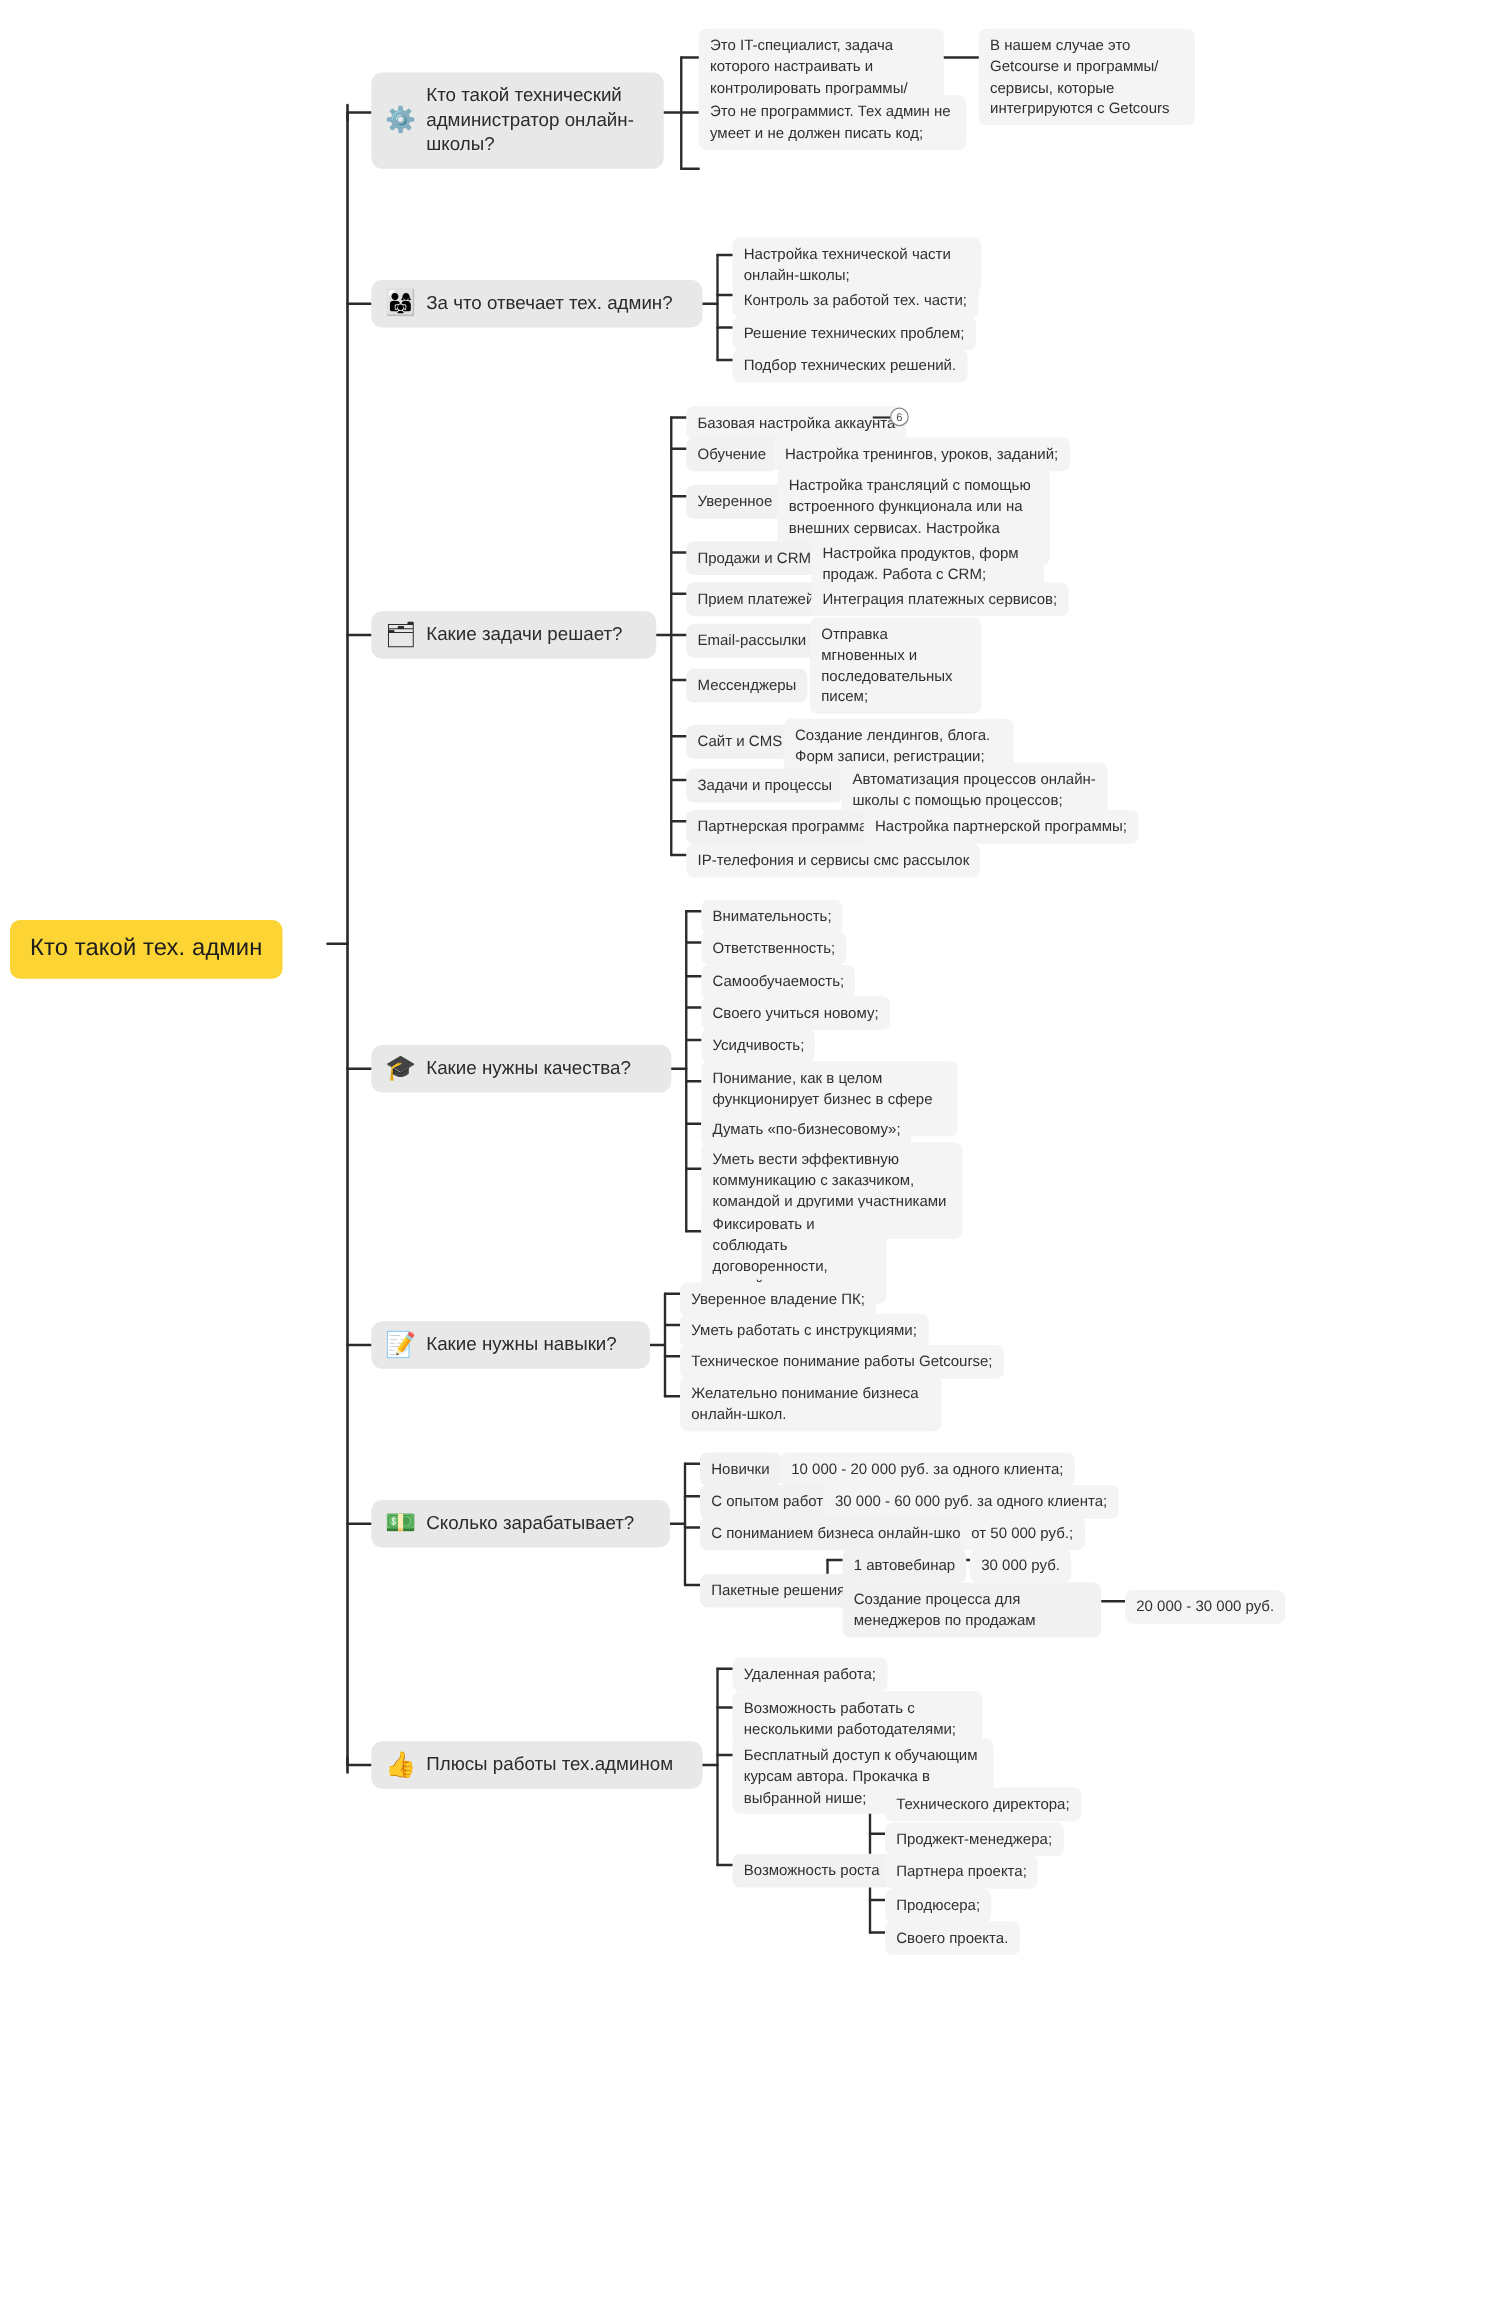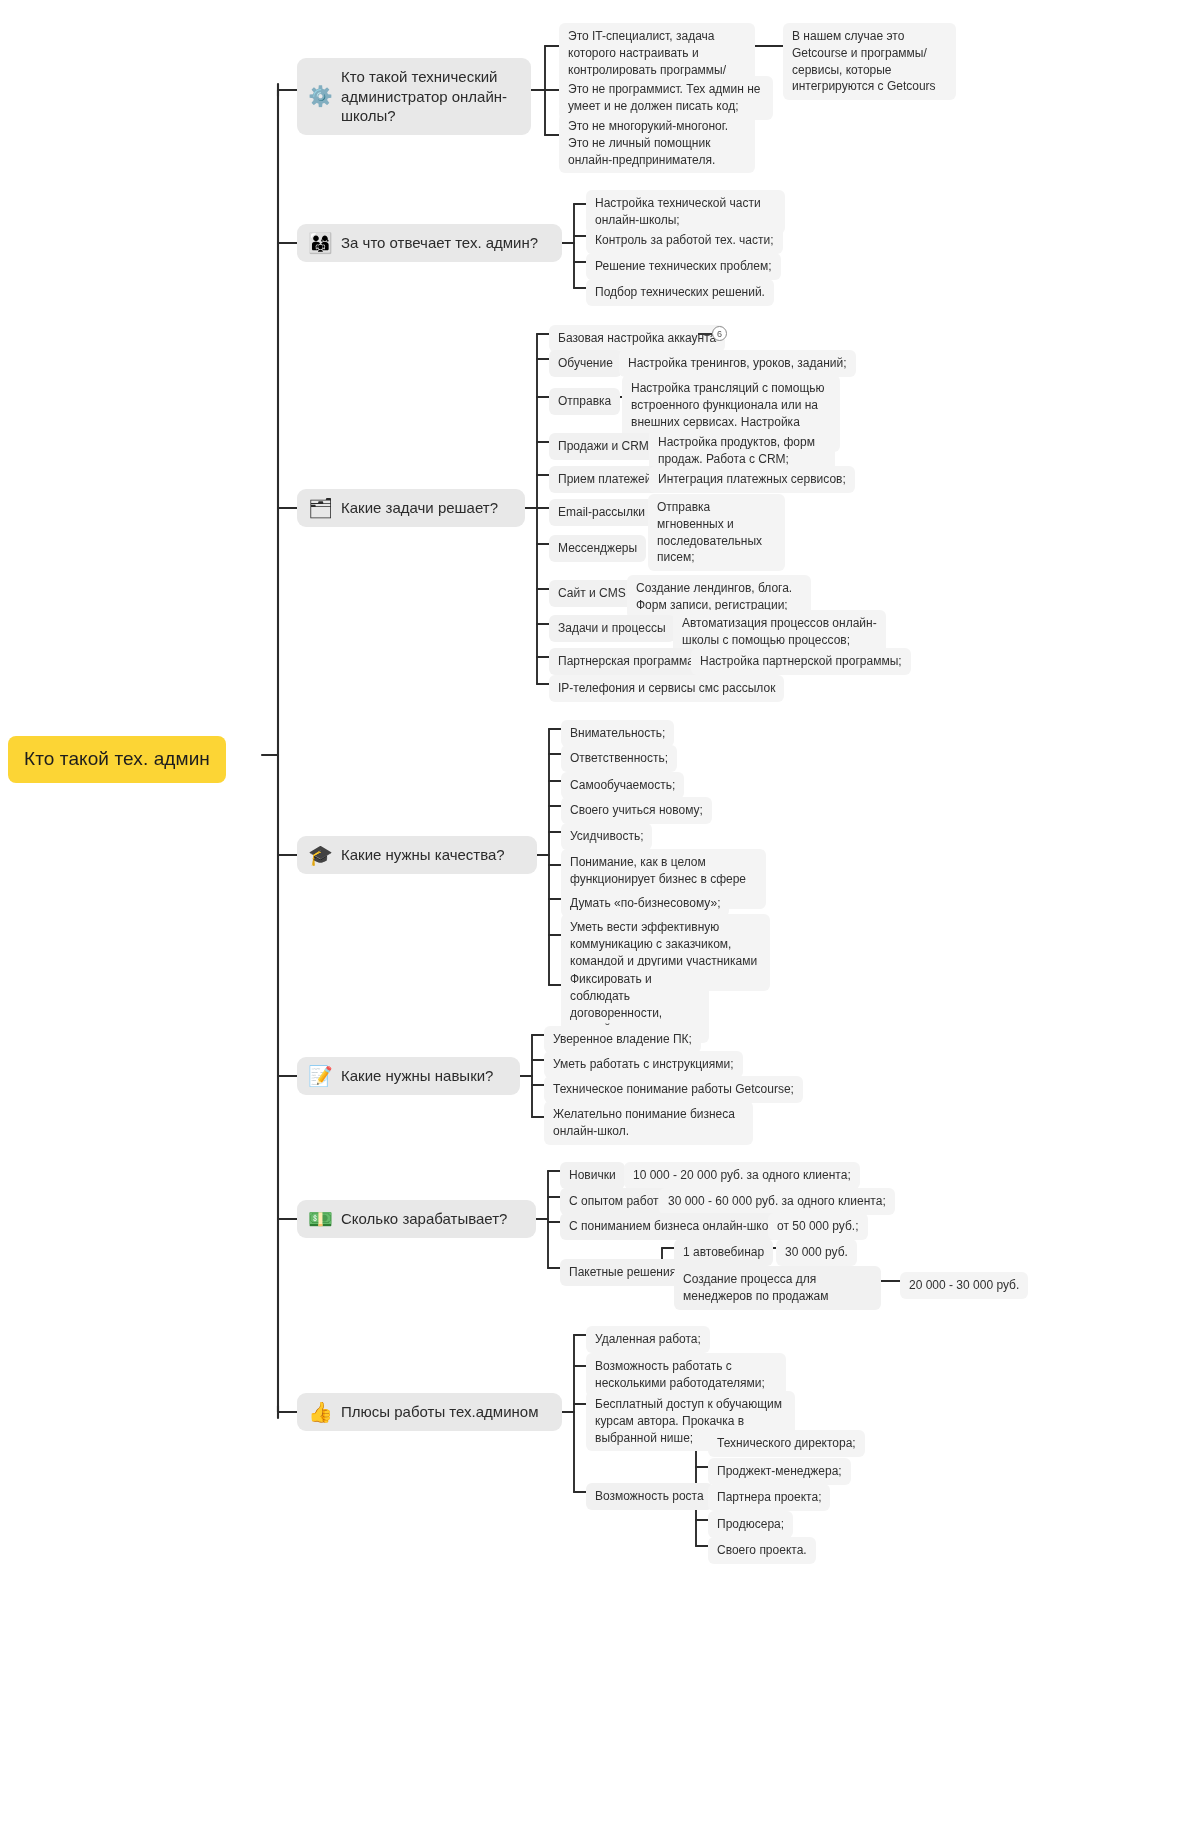--- a/index.html
+++ b/index.html
@@ -224,23 +224,20 @@
 
   <div class="node leaf" style="left:559px; top:23px; width:196px;">
     <span>Это IT-специалист, задача которого настраивать и контролировать программы/сервисы для онлайн-школ;</span>
   </div>
   <div class="node leaf" style="left:783px; top:23px; width:173px;">
     <span>В нашем случае это Getcourse и программы/сервисы, которые интегрируются с Getcours</span>
   </div>
   <div class="node leaf" style="left:559px; top:76px; width:214px;">
     <span>Это не программист. Тех админ не умеет и не должен писать код;</span>
   </div>
-  <div class="node leaf" style="left:559px; top:113px; width:196px;">
-    <span>Это не многорукий-многоног. Это не личный помощник онлайн-предпринимателя.</span>
-  </div>
 
   <div class="node l1" style="left:297px; top:224px; width:265px;">
     <span class="emoji">👨‍👩‍👧</span>
     <span>За что отвечает тех. админ?</span>
   </div>
 
   <div class="node leaf" style="left:586px; top:190px; width:199px;">
     <span>Настройка технической части онлайн-школы;</span>
   </div>
   <div class="node leaf" style="left:586px; top:227px;">
@@ -269,21 +266,21 @@
   </div>
 
   <div class="node leaf mid" style="left:549px; top:350px;">
     <span>Обучение</span>
   </div>
   <div class="node leaf" style="left:619px; top:350px;">
     <span>Настройка тренингов, уроков, заданий;</span>
   </div>
 
   <div class="node leaf mid" style="left:549px; top:388px;">
-    <span>Отправка</span>
+    <span>Уверенное</span>
   </div>
   <div class="node leaf" style="left:622px; top:375px; width:218px;">
     <span>Настройка трансляций с помощью встроенного функционала или на внешних сервисах. Настройка автовебинаров;</span>
   </div>
 
   <div class="node leaf mid" style="left:549px; top:433px;">
     <span>Продажи и CRM</span>
   </div>
   <div class="node leaf" style="left:649px; top:429px; width:186px;">
     <span>Настройка продуктов, форм продаж. Работа с CRM;</span>

